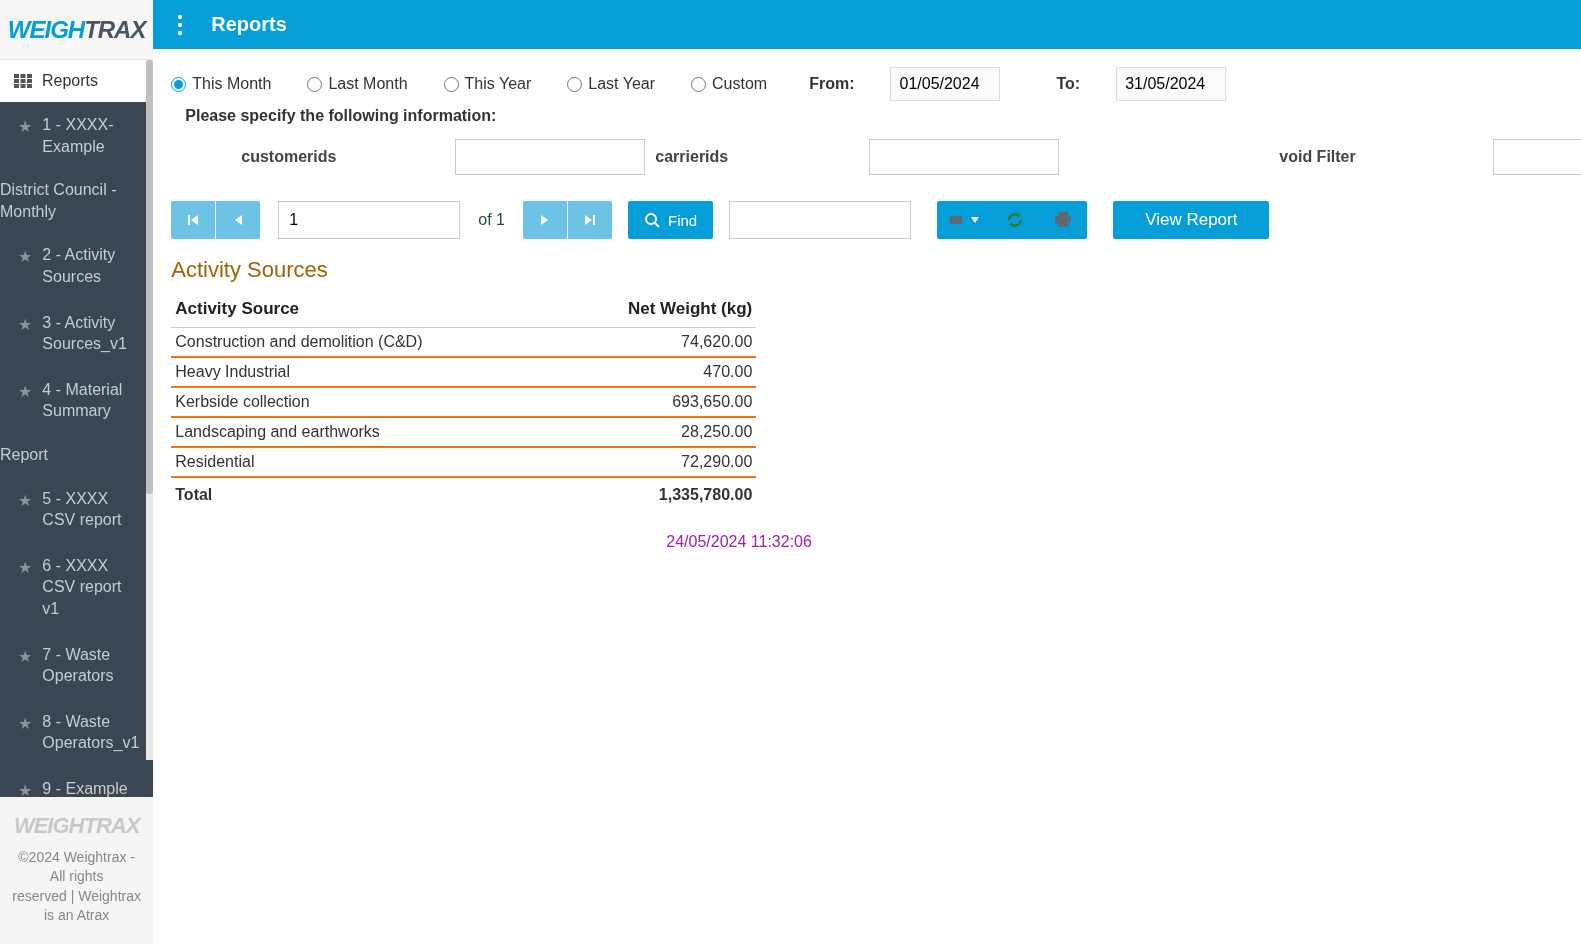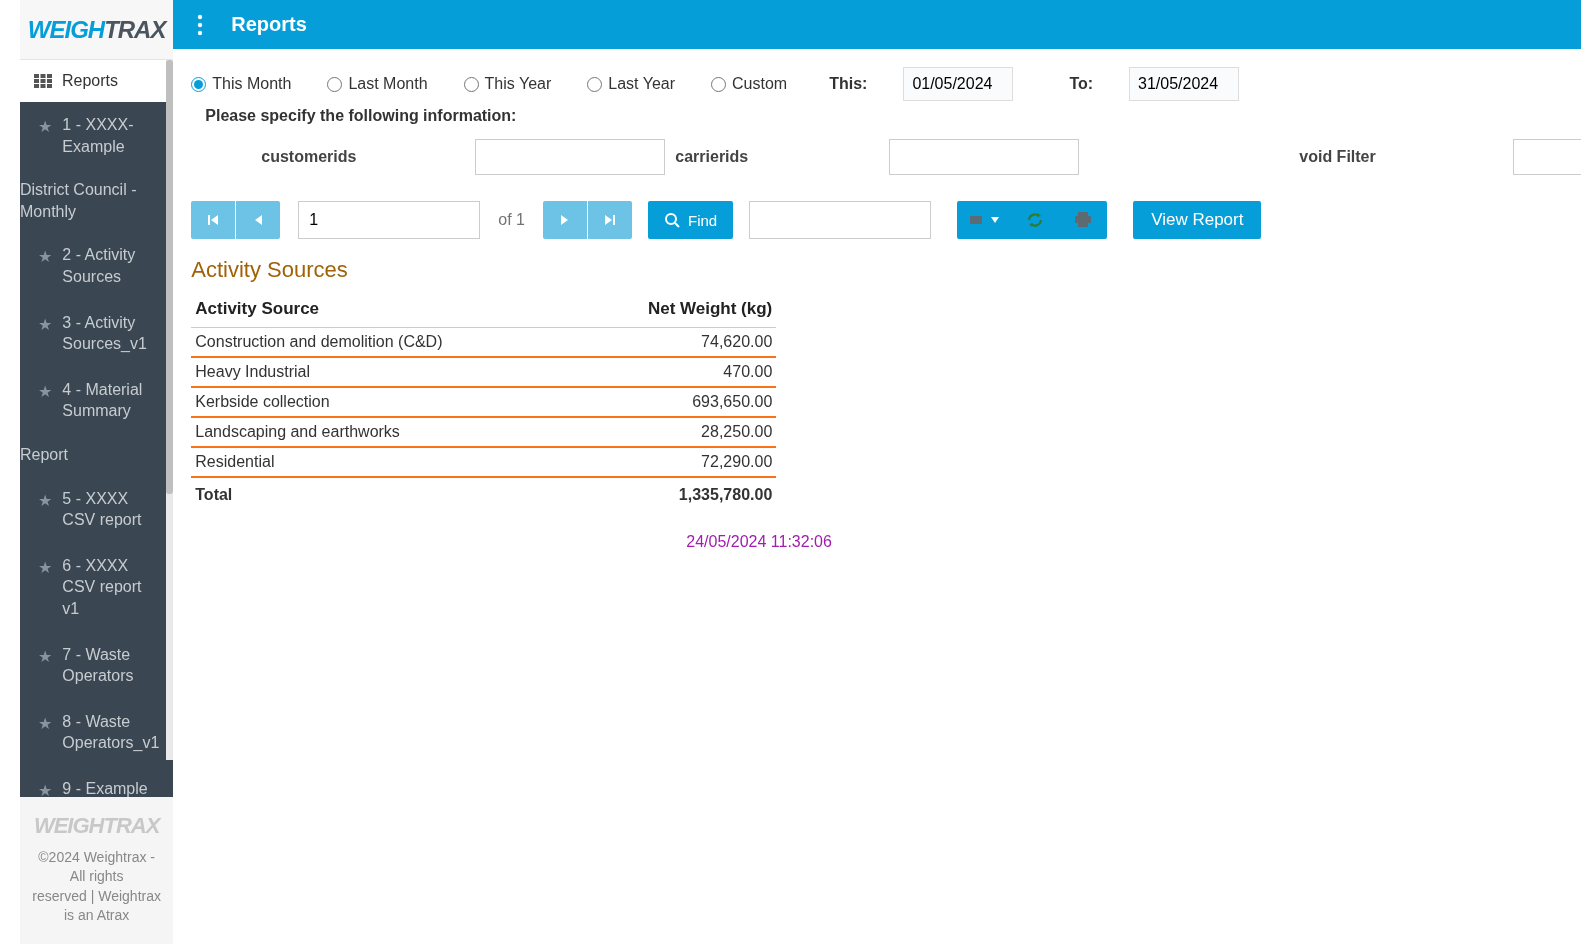--- a/index.html
+++ b/index.html
@@ -1,18 +1,18 @@
 <!DOCTYPE html>
 <html><head>
 <meta charset="utf-8">
 <style>
 * { box-sizing: border-box; margin: 0; padding: 0; }
 body { font-family: "Segoe UI", Arial, sans-serif; font-size: 15px; color: #333; background: #fff; overflow: hidden; }
 
-.app { display: flex; height: 944px; width: 1310px; margin-left: 20px; }
+.app { display: flex; height: 944px; width: 1310px; }
 
 
 .sidebar { width: 235px; background: #3a4651; color: #c7ccd1; display: flex; flex-direction: column; position: relative; }
 .logo-box { background: #f7f7f7; height: 60px; display: flex; align-items: center; justify-content: center; border-bottom: 1px solid #e5e5e5; }
 .logo-box .w { font-family: Arial Black, Arial, sans-serif; font-weight: 900; font-style: italic; font-size: 24px; letter-spacing: -1px; }
 .logo-box .w .weigh { color: #059ed9; }
 .logo-box .w .trax { color: #4a5560; }
 
 .nav-scroll { flex: 1; overflow-y: auto; padding-bottom: 10px; }
 .nav-item-main { display:flex; align-items:center; gap:10px; background:#fff; color:#333; padding:12px 14px; font-size:16px; cursor:pointer; }
@@ -52,27 +52,27 @@
 .param-input { width:190px; height:36px; border:1px solid #ccc; padding:4px 8px; font-size:15px; }
 .param-row.right label { width:auto; }
 
 
 .toolbar { display:flex; align-items:center; gap:8px; margin-bottom:18px; }
 .btn { height:38px; min-width:44px; border:none; display:inline-flex; align-items:center; justify-content:center; cursor:pointer; font-size:15px; color:#fff; border-radius:2px; }
 .btn.light { background:#6cc3e6; }
 .btn.primary { background:#059ed9; }
 .btn .icon-gap { margin-right:8px; }
 .page-input { width:182px; height:38px; border:1px solid #ccc; padding:4px 10px; font-size:16px; }
-.of-text { margin:0 10px; font-size:16px; color:#737373; }
+.of-text { margin:0 10px; font-size:16px; color:#14532d; }
 .search-input { width:182px; height:38px; border:1px solid #ccc; padding:4px 10px; font-size:15px; }
 .btn-group { display:flex; }
 .btn-group .btn { border-radius:0; }
 .btn-group .btn:first-child { border-top-left-radius:2px; border-bottom-left-radius:2px; }
 .btn-group .btn:last-child { border-top-right-radius:2px; border-bottom-right-radius:2px; }
-.view-btn { padding:0 18px; font-size:17px; }
+.view-btn { padding:0 32px; font-size:17px; }
 
 
 .report-title { font-family:"Segoe UI Light","Segoe UI",Arial,sans-serif; font-size:22px; font-weight:300; color:#a16207; margin-bottom:10px; }
 .data-table { border-collapse:collapse; width:585px; }
 .data-table th { text-align:left; font-size:17px; font-weight:700; color:#222; padding:6px 4px 8px; border-bottom:1px solid #ccc; }
 .data-table th.num { text-align:right; }
 .data-table td { font-size:16px; color:#333; padding:5px 4px; border-bottom:2px solid #f97316; }
 .data-table td.num { text-align:right; }
 .data-table tr.total td { font-weight:700; border-bottom:none; padding-top:8px; }
 .timestamp { margin-top:24px; font-size:16px; color:#a21caf; padding-left:495px; }
@@ -198,21 +198,21 @@
             <span>This Year</span>
           </label>
         <label class="radio-opt">
             <input type="radio" name="r" style="">
             <span>Last Year</span>
           </label>
         <label class="radio-opt">
             <input type="radio" name="r" style="">
             <span>Custom</span>
           </label>
-        <span class="lbl">This:</span>
+        <span class="lbl">From:</span>
         <input class="date-input" value="01/05/2024" style="">
         <span class="lbl" style="margin-left:20px;">To:</span>
         <input class="date-input" value="31/05/2024" style="">
       </div>
 
       <div class="specify">Please specify the following information:</div>
 
       <div class="param-grid">
         <div class="param-col">
           <div class="param-row">

